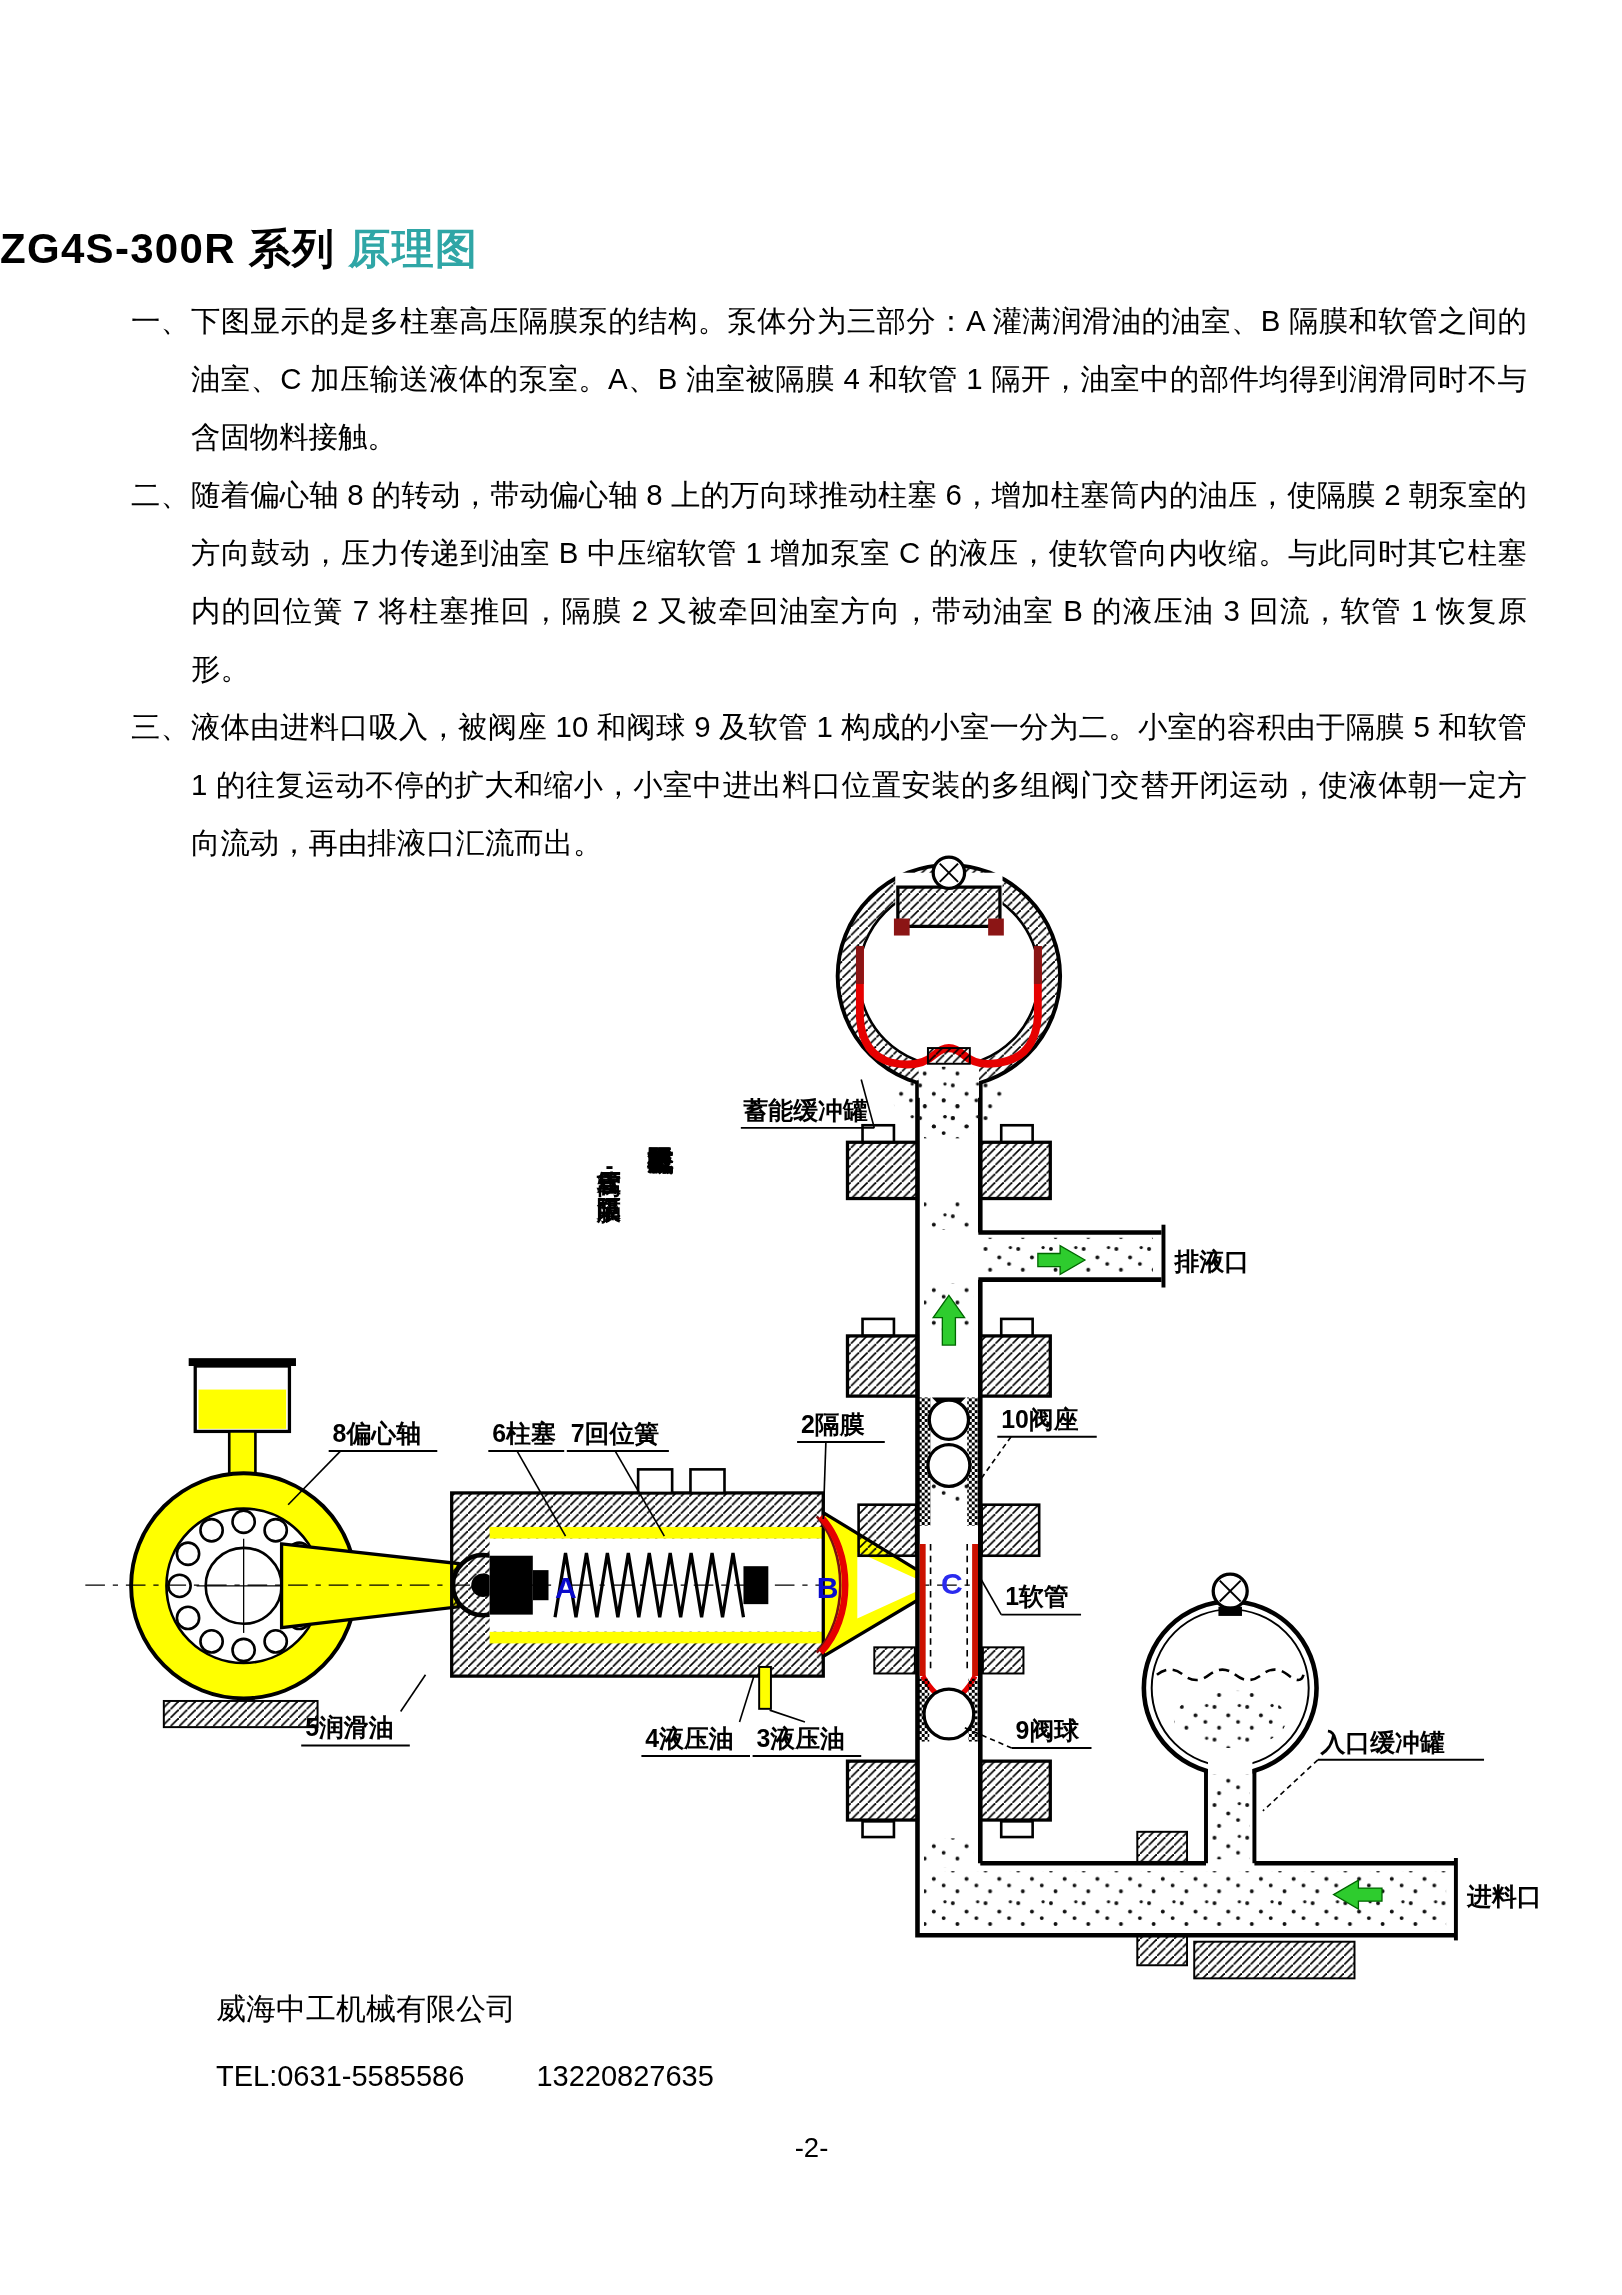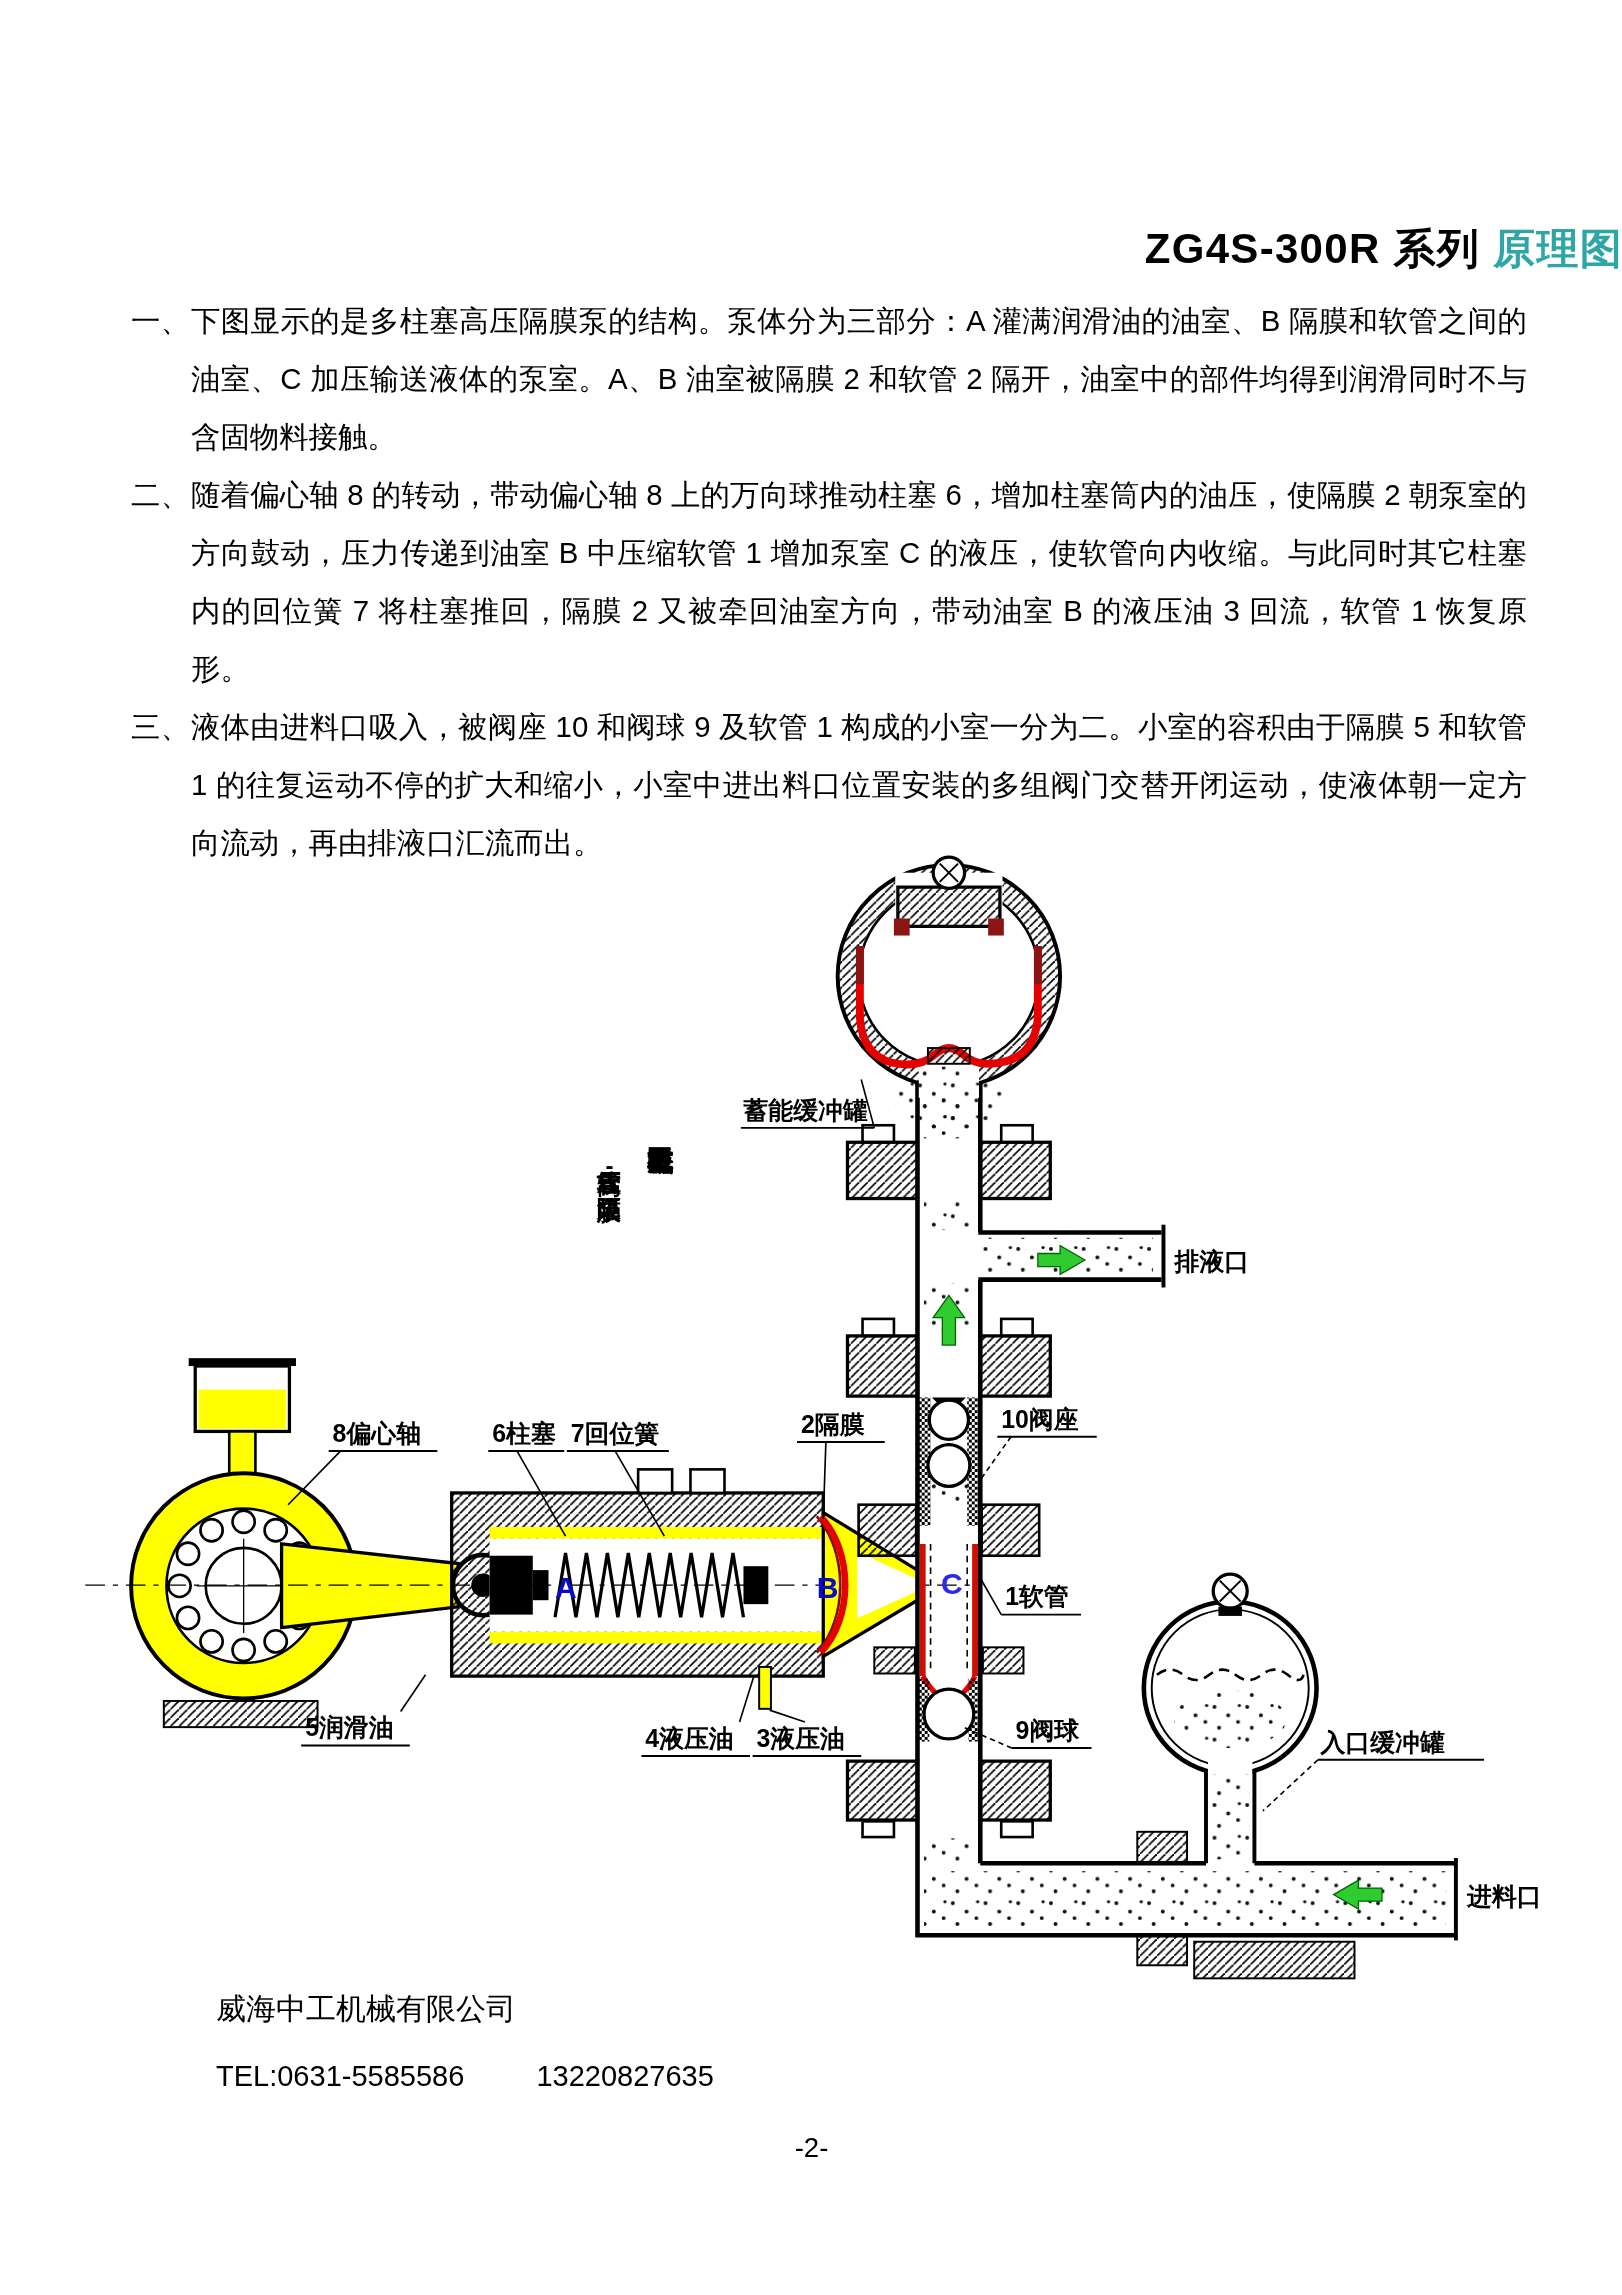--- a/index.html
+++ b/index.html
@@ -1,18 +1,18 @@
 <!DOCTYPE html>
 <html style="font-size:10.5px"><head>
 <meta charset="utf-8">
 <style>
   html,body{margin:0;padding:0;background:#888;}
   #page{position:relative;width:1623px;height:2295px;background:#ffffff;overflow:hidden;
         font-family:"Liberation Sans",sans-serif;color:#000;}
-  .title{position:absolute;top:221px;left:0;width:100%;text-align:right;
+  .title{position:absolute;top:221px;left:0;width:100%;text-align:left;
          font-size:42px;font-weight:600;letter-spacing:1.3px;white-space:nowrap;}
   .title .hl{color:#2fa6a6;}
   .paras{position:absolute;top:292px;left:131px;width:1396px;font-size:29.4px;line-height:58px;}
   .para{display:flex;}
   .para .marker{flex:0 0 60px;}
   .para .ptext{flex:1;text-align:justify;}
   .vtext{position:absolute;writing-mode:vertical-rl;text-orientation:upright;
          font-weight:700;color:#000;white-space:nowrap;}
   .vt-company{left:644px;top:1127px;font-size:26px;letter-spacing:0px;}
   .vt-product{left:593px;top:1152px;font-size:24px;}
@@ -30,21 +30,21 @@
 
   <div class="title">
     <span>ZG4S-300R 系列</span>
     <span> </span>
     <span class="hl">原理图</span>
   </div>
 
   <div class="paras">
     <div class="para">
       <div class="marker">一、</div>
-      <div class="ptext">下图显示的是多柱塞高压隔膜泵的结构。泵体分为三部分：A 灌满润滑油的油室、B 隔膜和软管之间的油室、C 加压输送液体的泵室。A、B 油室被隔膜 2 和软管 2 隔开，油室中的部件均得到润滑同时不与含固物料接触。</div>
+      <div class="ptext">下图显示的是多柱塞高压隔膜泵的结构。泵体分为三部分：A 灌满润滑油的油室、B 隔膜和软管之间的油室、C 加压输送液体的泵室。A、B 油室被隔膜 4 和软管 1 隔开，油室中的部件均得到润滑同时不与含固物料接触。</div>
     </div>
     <div class="para">
       <div class="marker">二、</div>
       <div class="ptext">随着偏心轴 8 的转动，带动偏心轴 8 上的万向球推动柱塞 6，增加柱塞筒内的油压，使隔膜 2 朝泵室的方向鼓动，压力传递到油室 B 中压缩软管 1 增加泵室 C 的液压，使软管向内收缩。与此同时其它柱塞内的回位簧 7 将柱塞推回，隔膜 2 又被牵回油室方向，带动油室 B 的液压油 3 回流，软管 1 恢复原形。</div>
     </div>
     <div class="para">
       <div class="marker">三、</div>
       <div class="ptext">液体由进料口吸入，被阀座 10 和阀球 9 及软管 1 构成的小室一分为二。小室的容积由于隔膜 5 和软管 1 的往复运动不停的扩大和缩小，小室中进出料口位置安装的多组阀门交替开闭运动，使液体朝一定方向流动，再由排液口汇流而出。</div>
     </div>
   </div>

